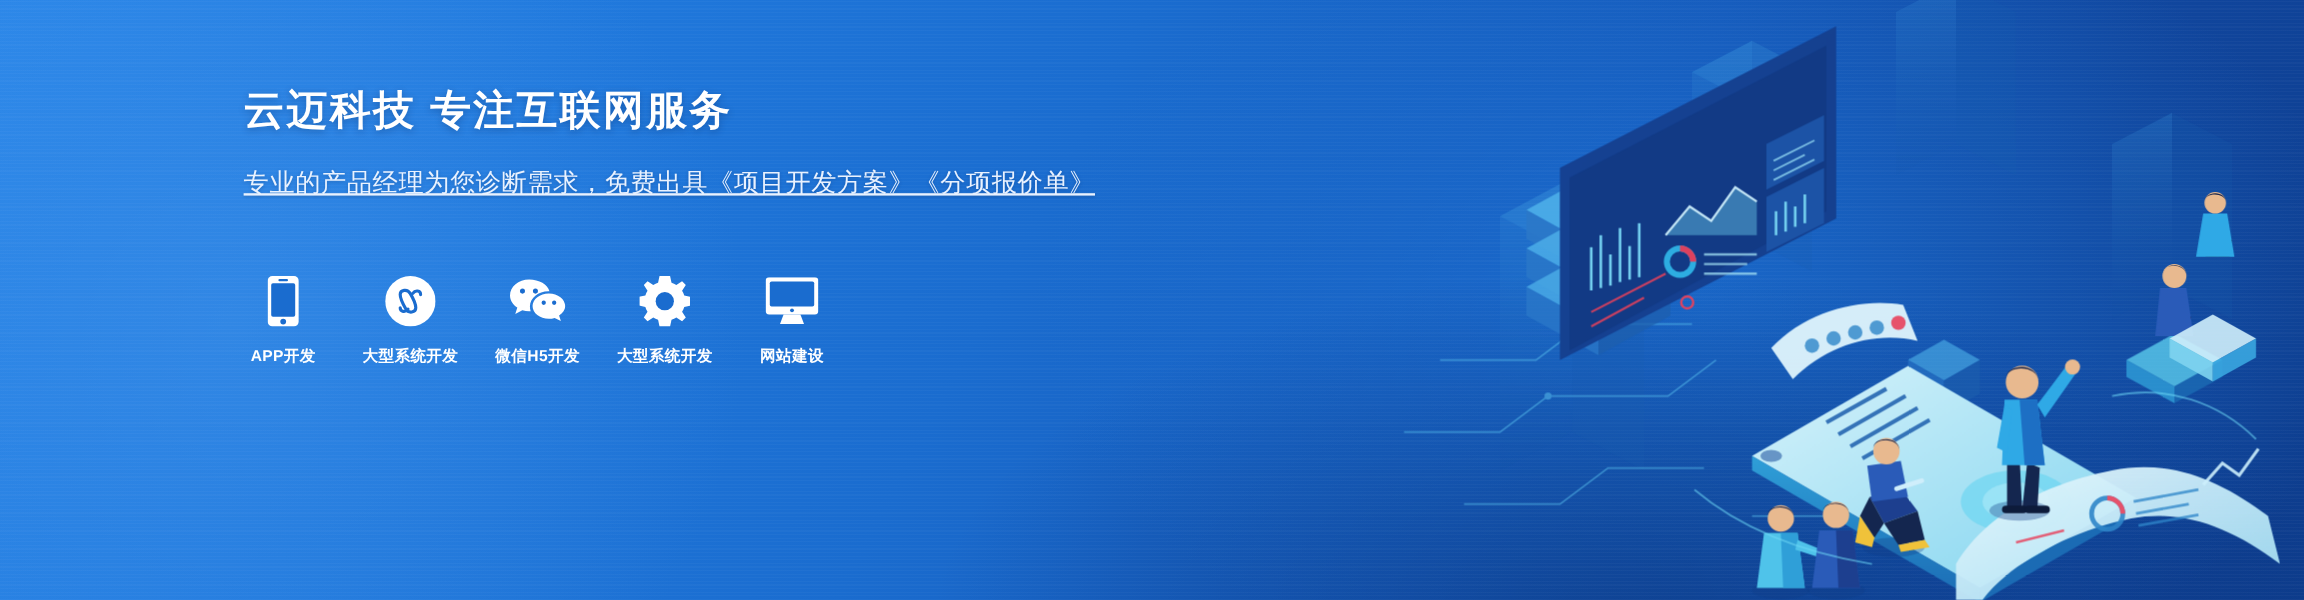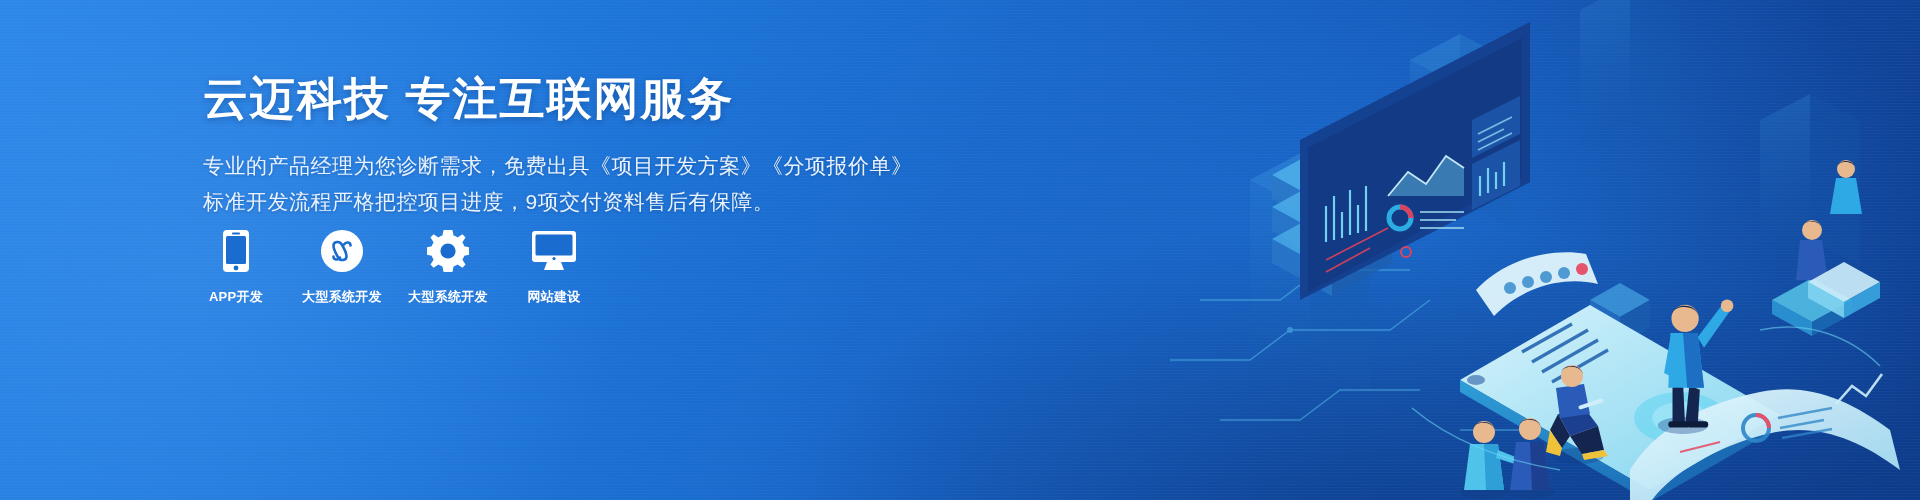--- a/index.html
+++ b/index.html
@@ -39,38 +39,38 @@
     pointer-events:none;
   }
 
   
   .content {
     position:absolute;
     left:203px; top:72px;
     width:700px;
   }
   .headline {
-    font-size:45px;
+    font-size:34px;
     font-weight:bold;
     color:#ffffff;
     letter-spacing:2px;
     line-height:1.2;
     white-space:nowrap;
     text-shadow:0 2px 6px rgba(0,30,80,0.30);
   }
   .subtitle {
     margin-top:22px;
     font-size:21px;
     color:#e9f2ff;
     line-height:1.72;
     letter-spacing:0.5px;
     white-space:nowrap;
     font-weight:400;
   }
-  .subtitle div { text-shadow:0 1px 3px rgba(0,28,72,0.25); }
+  .subtitle div { text-shadow:0 1px 3px rgba(0,28,72,0.25);text-decoration:underline; }
 
   
   .services {
     position:absolute;
     left:200px; top:228px;
     display:flex;
     align-items:flex-end;
     gap:34px;
   }
   .service {
@@ -369,21 +369,20 @@
         <path d="M252,408 C290,440 340,460 400,470"></path>
         <path d="M600,330 C646,320 690,336 720,366"></path>
       </g>
     </svg>
   </div>
 
   <div class="content">
     <div class="headline">云迈科技 专注互联网服务</div>
     <div class="subtitle">
       <div>专业的产品经理为您诊断需求，免费出具《项目开发方案》《分项报价单》</div>
-      <div>标准开发流程严格把控项目进度，9项交付资料售后有保障。</div>
     </div>
   </div>
 
   <div class="services">
 
     <div class="service">
       <span class="glyph">
         <svg width="26" height="42" viewBox="0 0 26 42">
           <rect x="0" y="0" width="26" height="42" rx="4" fill="#ffffff"></rect>
           <rect x="3" y="6" width="20" height="28" rx="1.5" fill="#1a6ccf"></rect>
@@ -400,20 +399,38 @@
           <circle cx="21" cy="21" r="21" fill="#ffffff"></circle>
           <path d="M12.5,15.5 C12.5,11.5 18.5,10.5 20.8,14.5 C23.2,18.5 25.5,23.5 25.5,26.5
                    C25.5,30.5 19.5,31.5 17.2,27.5 C14.8,23.5 12.5,18.5 12.5,15.5 Z" fill="none" stroke="#1a6ccf" stroke-width="2.6" stroke-linecap="round"></path>
           <path d="M29.5,15.5 C29.5,12 25,11.5 23,14.5" fill="none" stroke="#1a6ccf" stroke-width="2.6" stroke-linecap="round"></path>
           <path d="M12.5,26.5 C12.5,30 17,30.6 19,27.6" fill="none" stroke="#1a6ccf" stroke-width="2.6" stroke-linecap="round"></path>
         </svg>
       </span>
       <span class="caption">大型系统开发</span>
     </div>
 
+    <div class="service">
+      <span class="glyph">
+        <svg width="48" height="40" viewBox="0 0 48 40">
+          <path d="M17,2 C8,2 1,8 1,15.2 C1,19.3 3.4,22.9 7.1,25.2 L5.4,30.6 L11.3,27.6
+                   C13.1,28.1 15,28.4 17,28.4 C17.4,28.4 17.8,28.4 18.2,28.3
+                   C17.8,27.1 17.6,25.8 17.6,24.5 C17.6,17.4 24.6,11.8 33,11.8
+                   C33.3,11.8 33.6,11.8 33.9,11.8 C32.3,6.2 25.4,2 17,2 Z" fill="#ffffff"></path>
+          <circle cx="11.4" cy="11.6" r="2.1" fill="#1a6ccf"></circle>
+          <circle cx="22.2" cy="11.6" r="2.1" fill="#1a6ccf"></circle>
+          <path d="M47,24.1 C47,18.2 40.9,13.5 33.4,13.5 C25.9,13.5 19.8,18.2 19.8,24.1
+                   C19.8,30 25.9,34.7 33.4,34.7 C35.1,34.7 36.7,34.5 38.2,34
+                   L43.4,36.6 L41.9,32 C45,30 47,27.2 47,24.1 Z" fill="#ffffff"></path>
+          <circle cx="29.1" cy="21.3" r="1.8" fill="#1a6ccf"></circle>
+          <circle cx="37.8" cy="21.3" r="1.8" fill="#1a6ccf"></circle>
+        </svg>
+      </span>
+      <span class="caption">微信H5开发</span>
+    </div>
 
     <div class="service">
       <span class="glyph">
         <svg width="42" height="42" viewBox="0 0 42 42">
           <path d="M21,0 L25.4,0 L26.6,5.6 C28,6 29.4,6.6 30.6,7.4 L35.4,4.3 L38.5,7.4
                    L35.4,12.2 C36.2,13.4 36.8,14.8 37.2,16.2 L42.8,17.4 L42.8,24.6
                    L37.2,25.8 C36.8,27.2 36.2,28.6 35.4,29.8 L38.5,34.6 L35.4,37.7
                    L30.6,34.6 C29.4,35.4 28,36 26.6,36.4 L25.4,42 L16.6,42 L15.4,36.4
                    C14,36 12.6,35.4 11.4,34.6 L6.6,37.7 L3.5,34.6 L6.6,29.8
                    C5.8,28.6 5.2,27.2 4.8,25.8 L-0.8,24.6 L-0.8,17.4 L4.8,16.2

